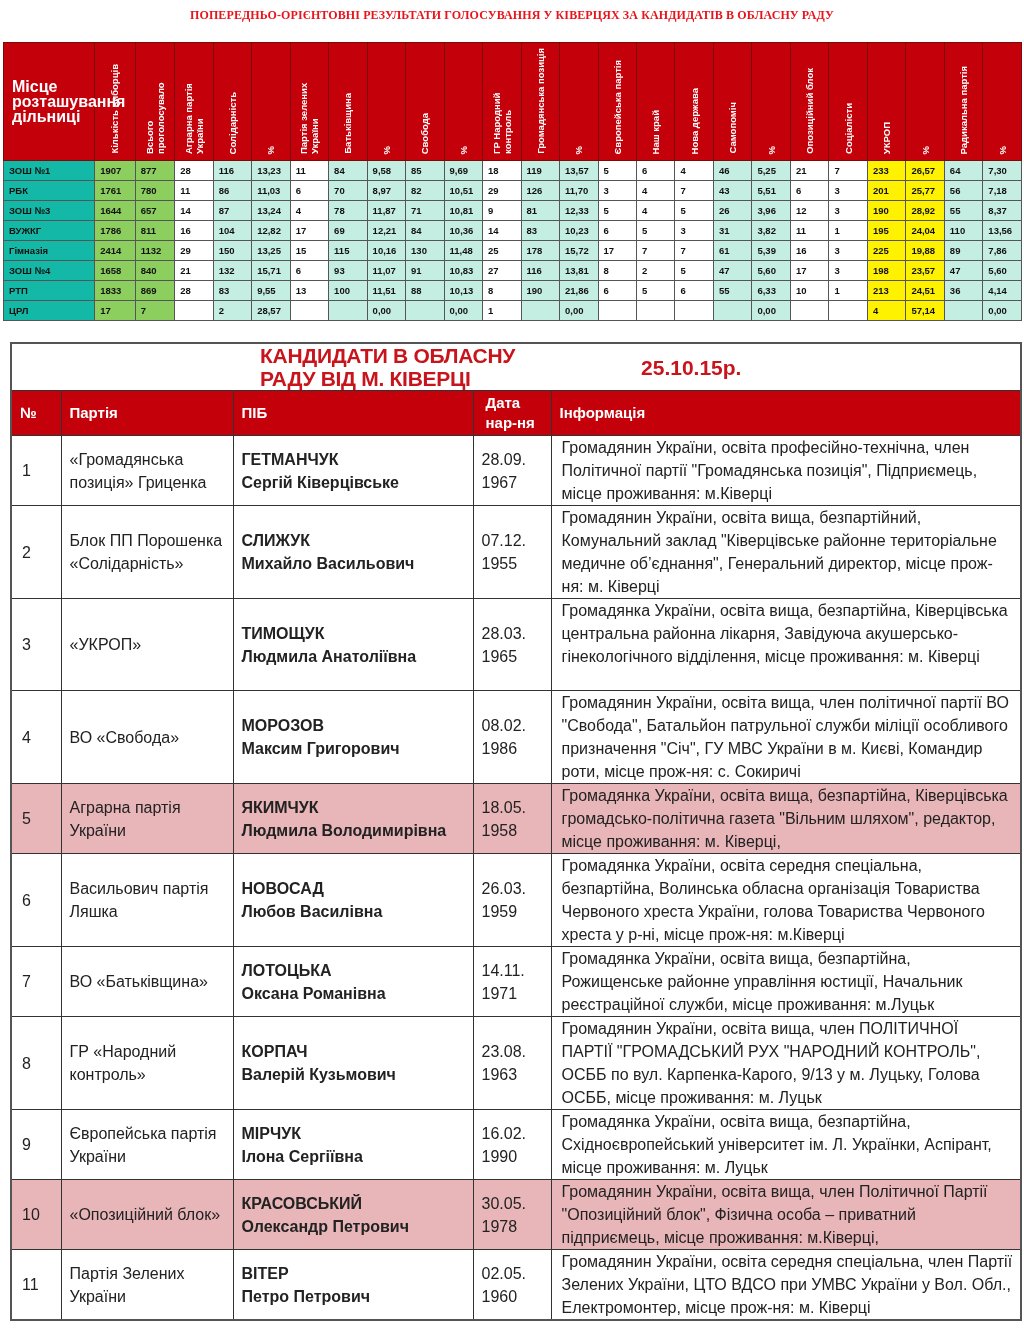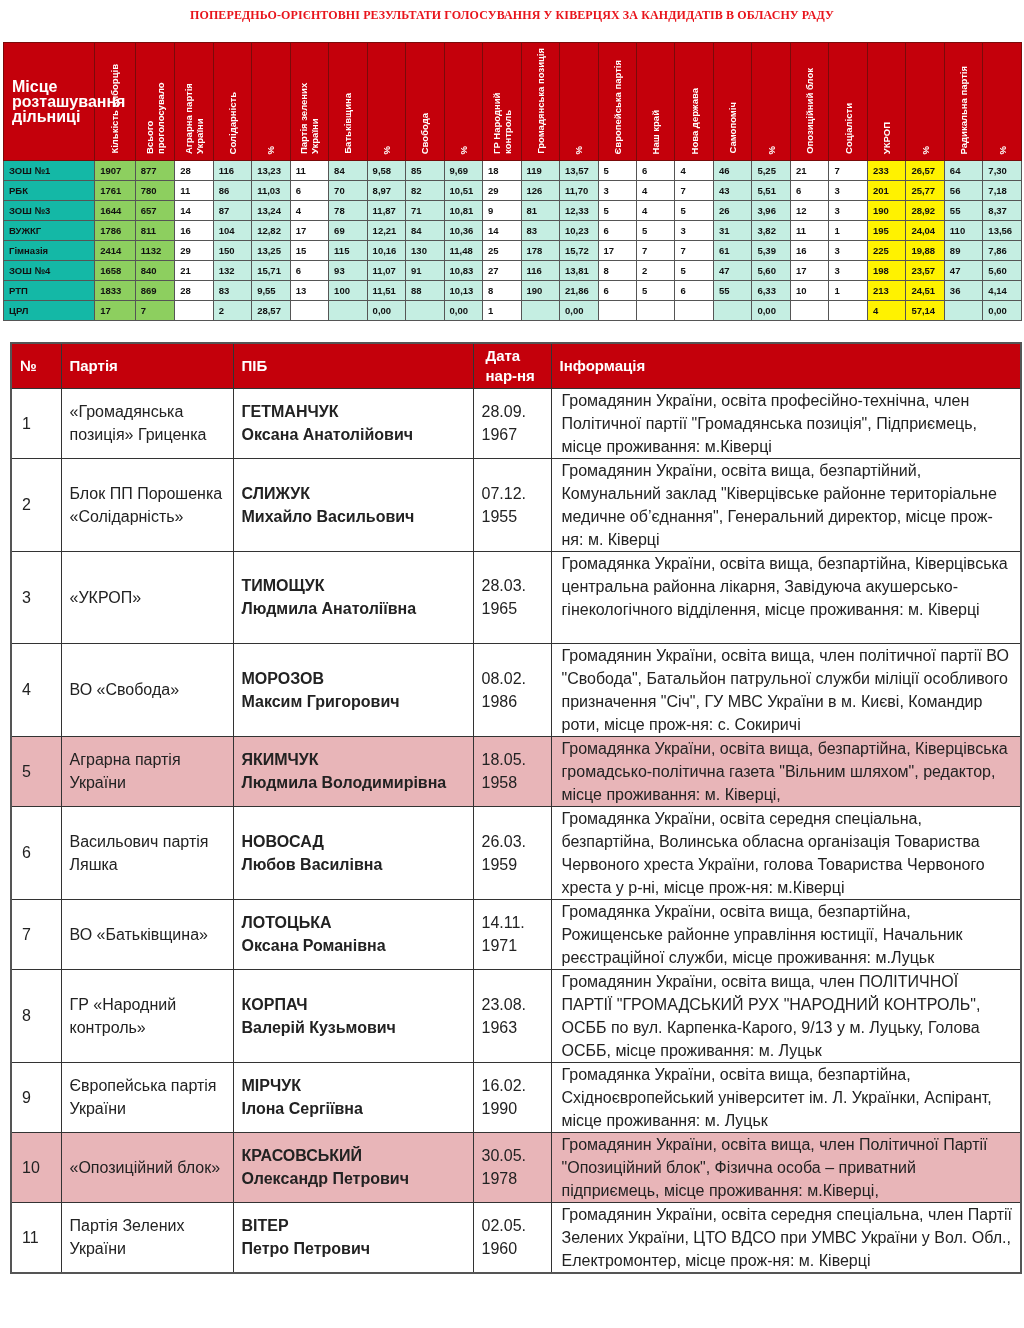--- a/index.html
+++ b/index.html
@@ -312,33 +312,39 @@
 
 <table class="cand">
   <colgroup>
     <col style="width:50px">
       <col style="width:172px">
       <col style="width:240px">
       <col style="width:78px">
       <col style="width:470px">
   </colgroup>
   <tbody id="cand-body">
+    <tr class="title-row">
+      <td colspan="4" class="tt">КАНДИДАТИ В ОБЛАСНУ РАДУ ВІД М. КІВЕРЦІ</td>
+      <td class="dt">
+          <span style="position:absolute; left:90px; top:12px;">25.10.15р.</span>
+        </td>
+    </tr>
     <tr class="hdr">
       <th>№</th>
       <th>Партія</th>
       <th>ПІБ</th>
       <th style="white-space:normal; width:60px;padding-left:12px;">Дата нар-ня</th>
       <th>Інформація</th>
     </tr>
   <tr style="height: 70px;">
         <td class="num">1</td>
         <td>«Громадянська позиція» Гриценка</td>
         <td class="name">
           <span class="surname">ГЕТМАНЧУК</span>
-          <span class="given">Оксана Анатолійович</span>
+          <span class="given">Сергій Ківерцівське</span>
         </td>
         <td>28.09. 1967</td>
         <td class="info">Громадянин України, освіта професійно-технічна, член Політичної партії "Громадянська позиція", Підприємець, місце проживання: м.Ківерці</td>
       </tr>
       <tr style="height: 92px;">
         <td class="num">2</td>
         <td>Блок ПП Порошенка «Солідарність»</td>
         <td class="name">
           <span class="surname">СЛИЖУК</span>
           <span class="given">Михайло Васильович</span>

